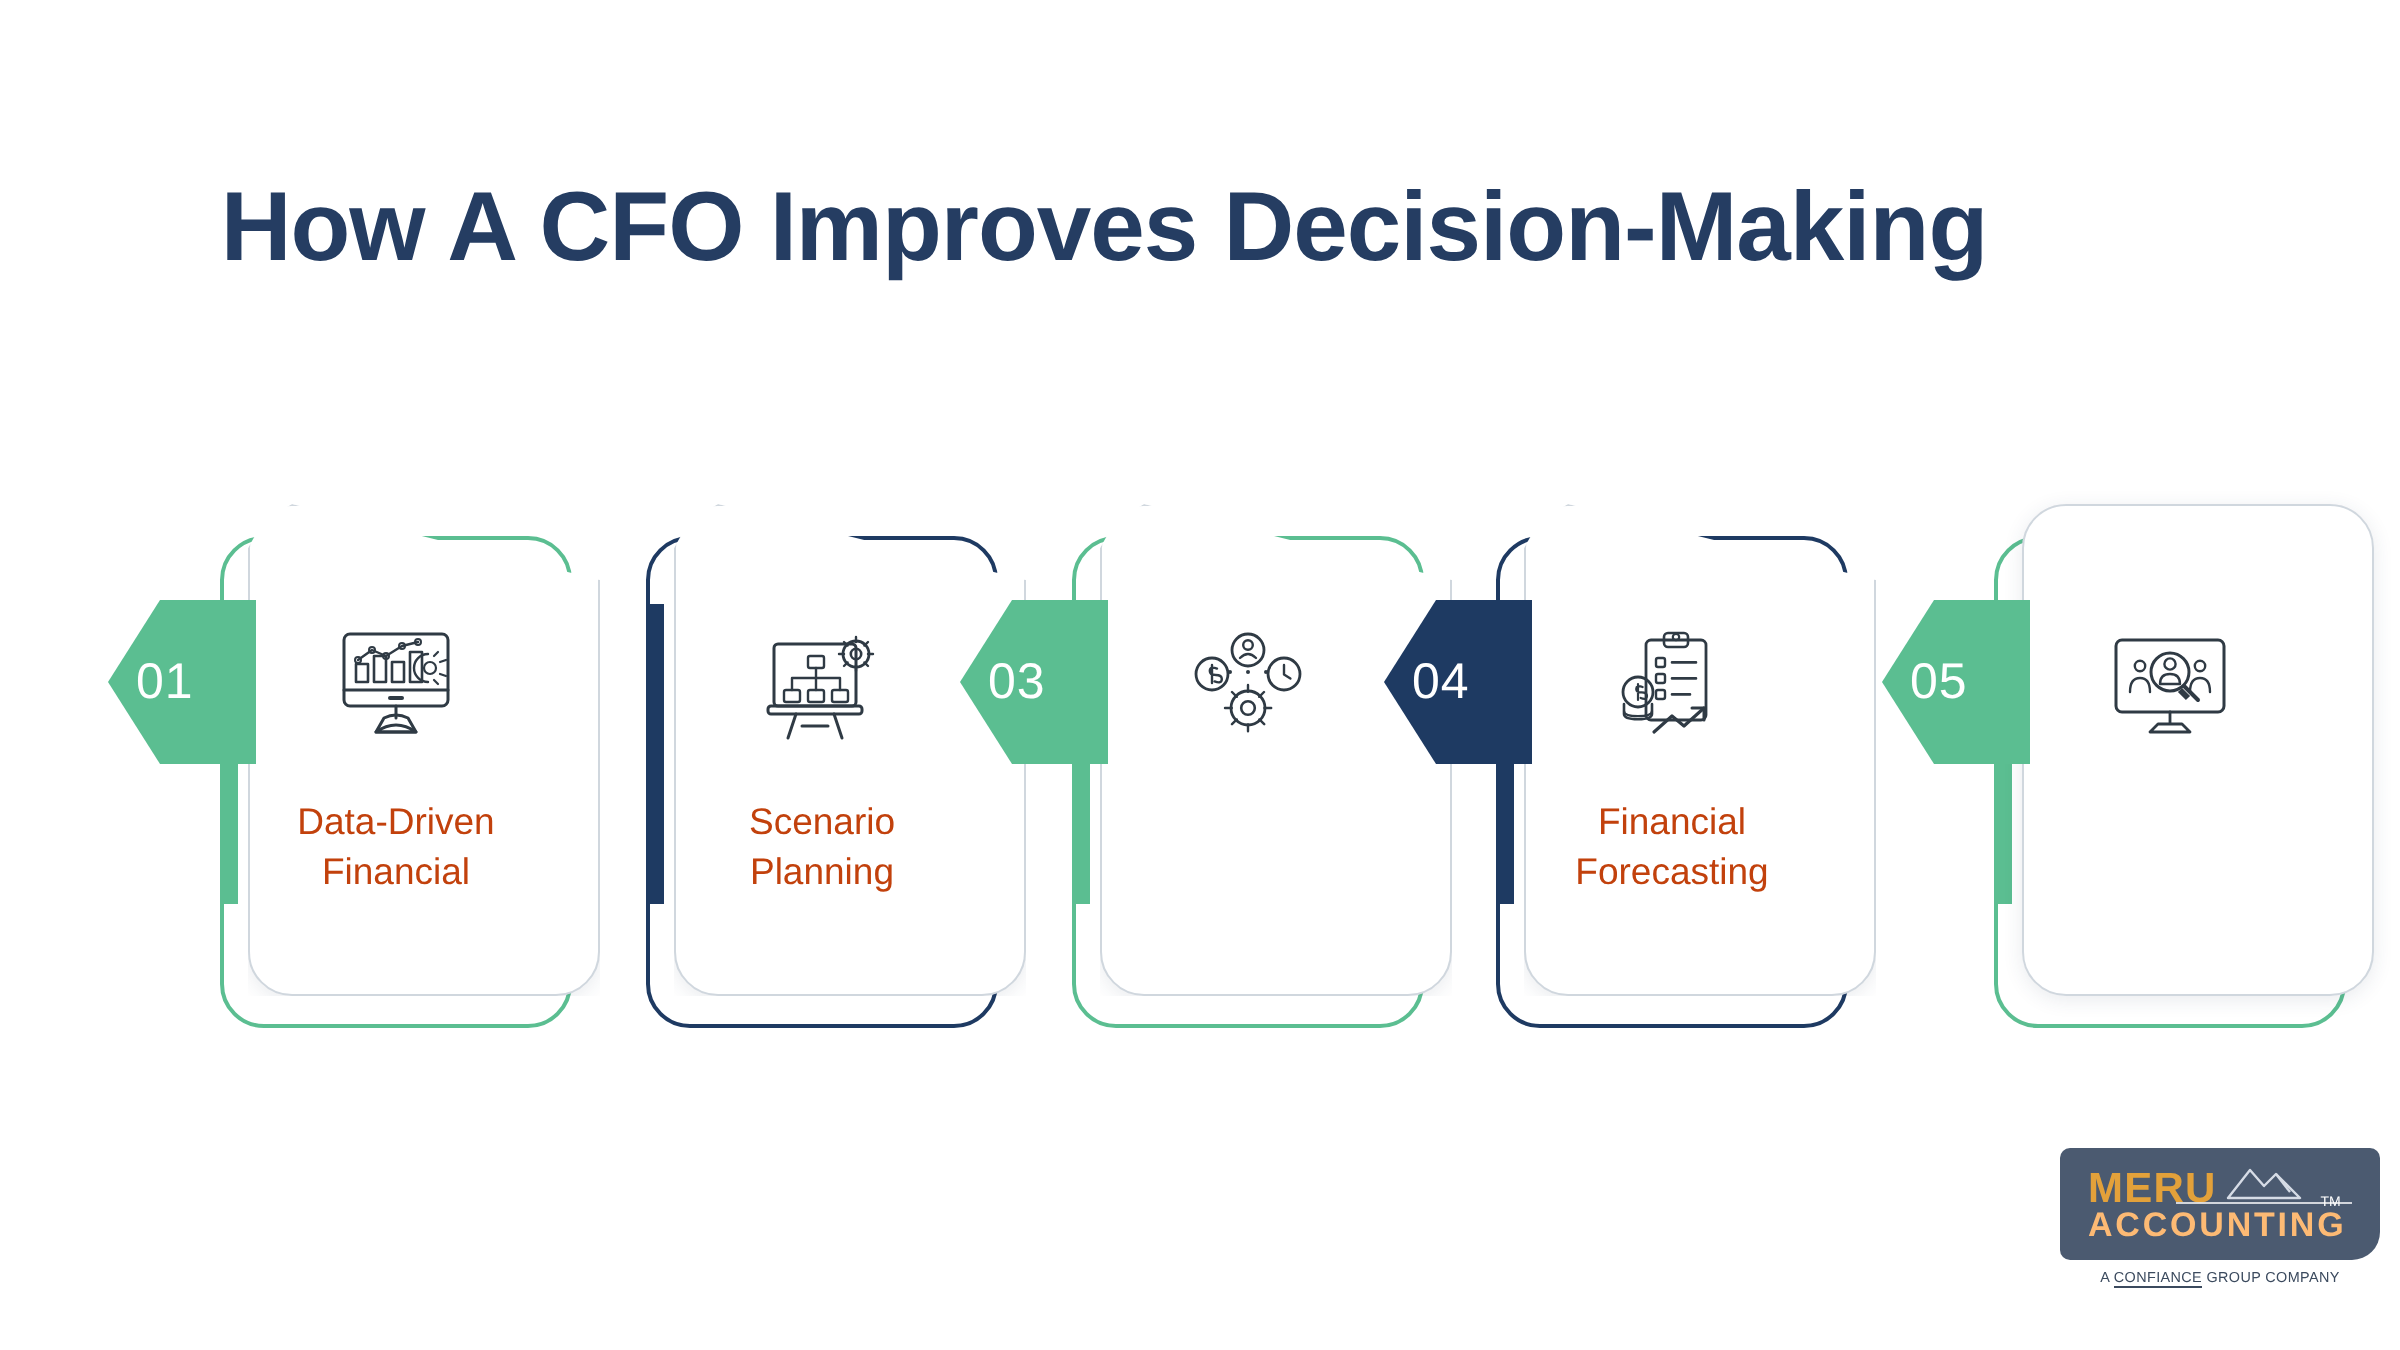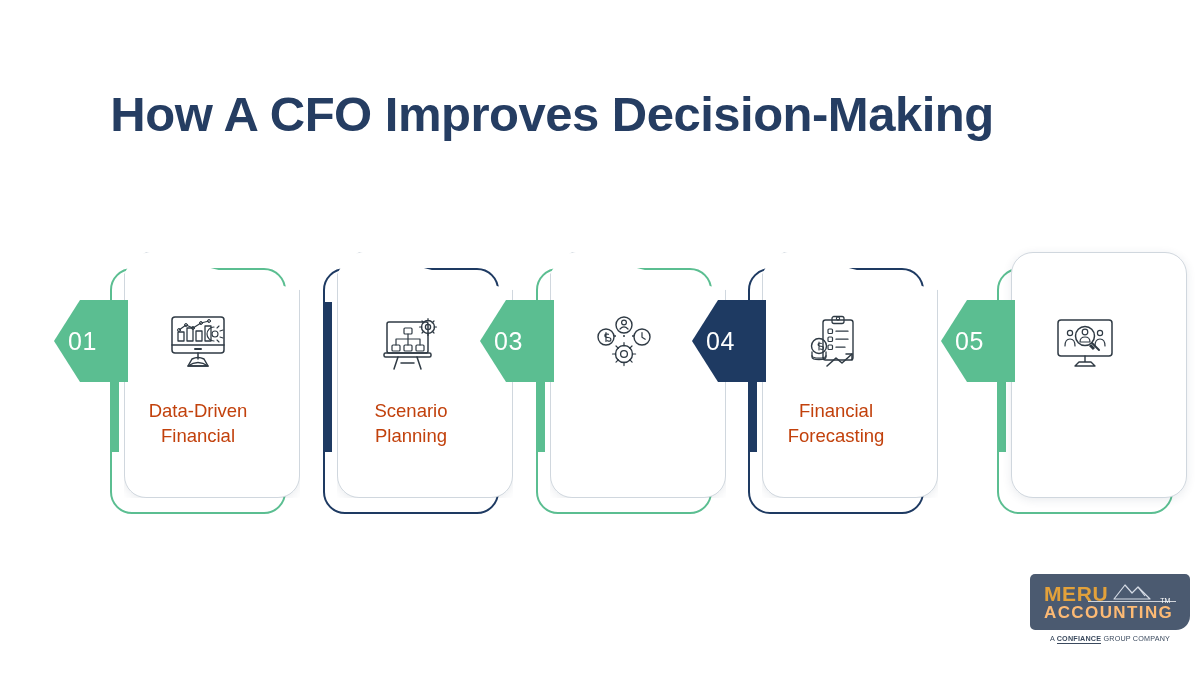--- a/index.html
+++ b/index.html
@@ -206,21 +206,21 @@
   .logo-tagline {
     position: absolute;
     left: 0; top: 60px;
     width: 160px;
     text-align: center;
     font-size: 7.2px;
     letter-spacing: 0.2px;
     color: #3B4A5E;
     white-space: nowrap;
   }
-  .logo-tagline b { font-weight: 700; text-align: center; }
+  .logo-tagline b { font-weight: 400; text-align: center; }
   .logo-tagline .conf { border-bottom: 1px solid #3B4A5E; }
 </style>
 </head>
 <body style="background: rgb(255, 255, 255);">
 
 <div class="page-title" style="color: rgb(37, 61, 98);">How A CFO Improves Decision-Making</div>
 
 <div class="cards">
 
   <div class="card-wrap" id="step-0" style="left: 110px; --accent: #5BBE91;">

